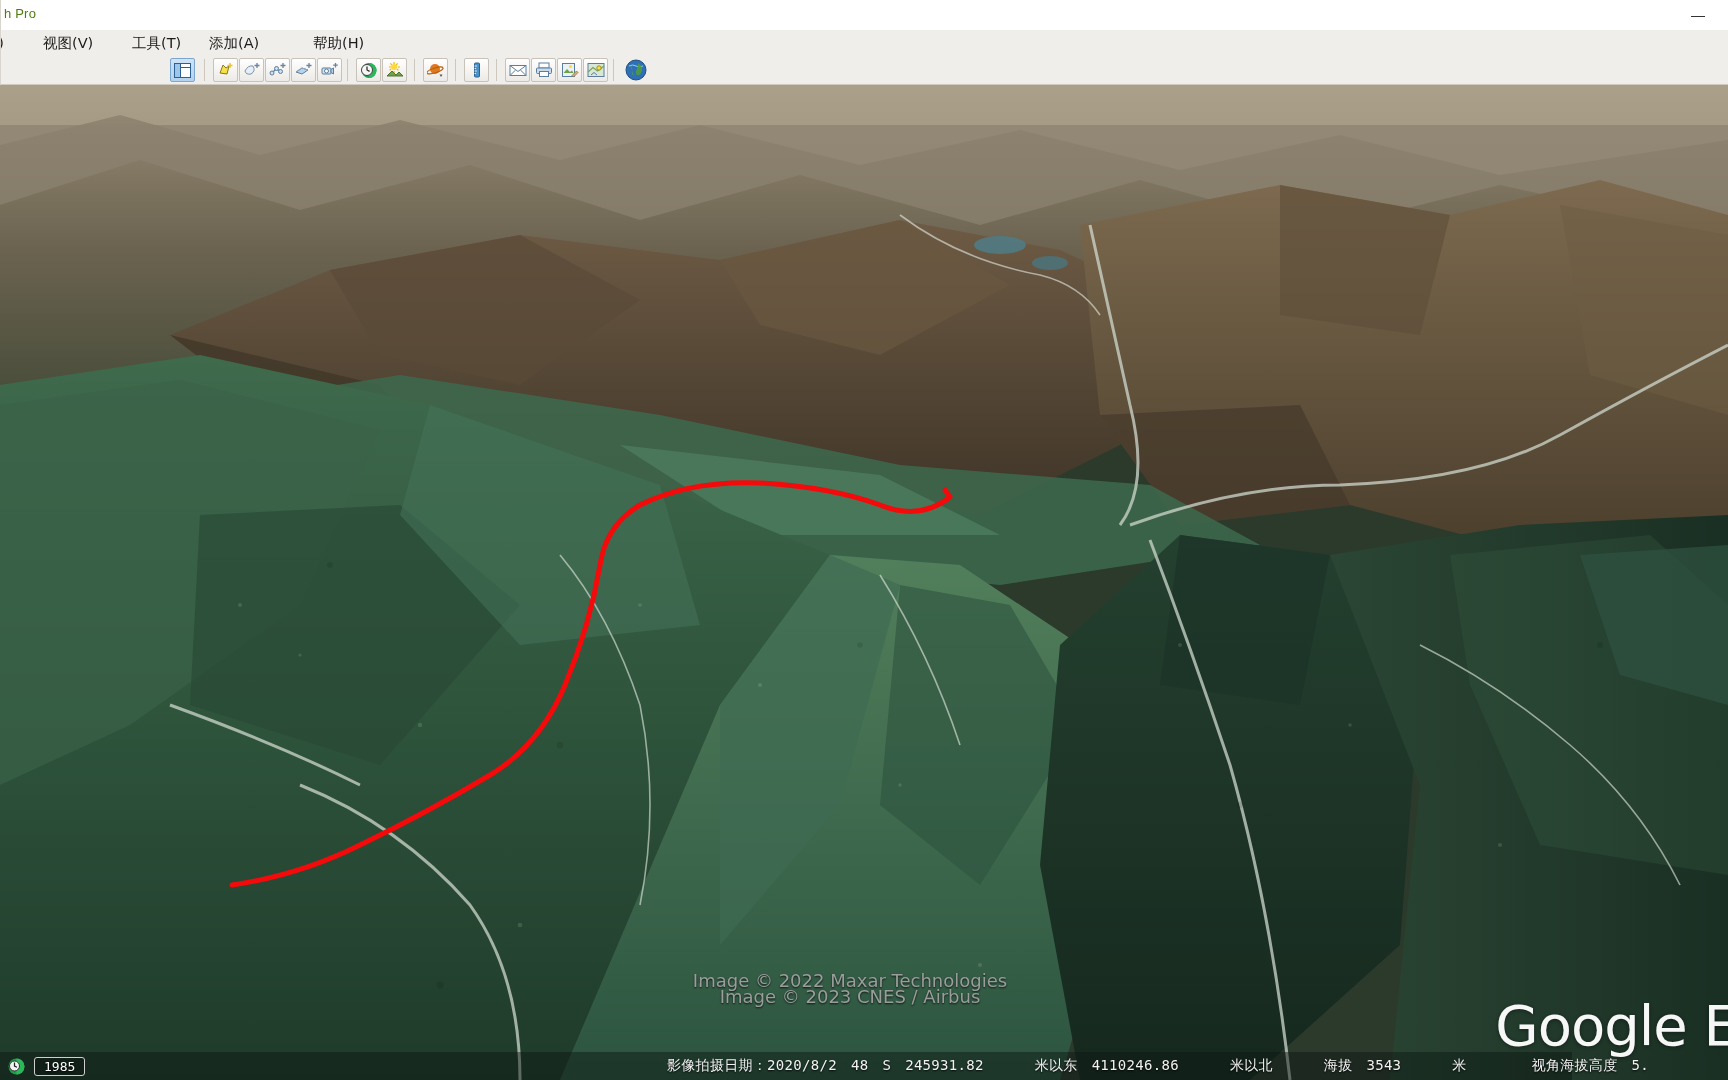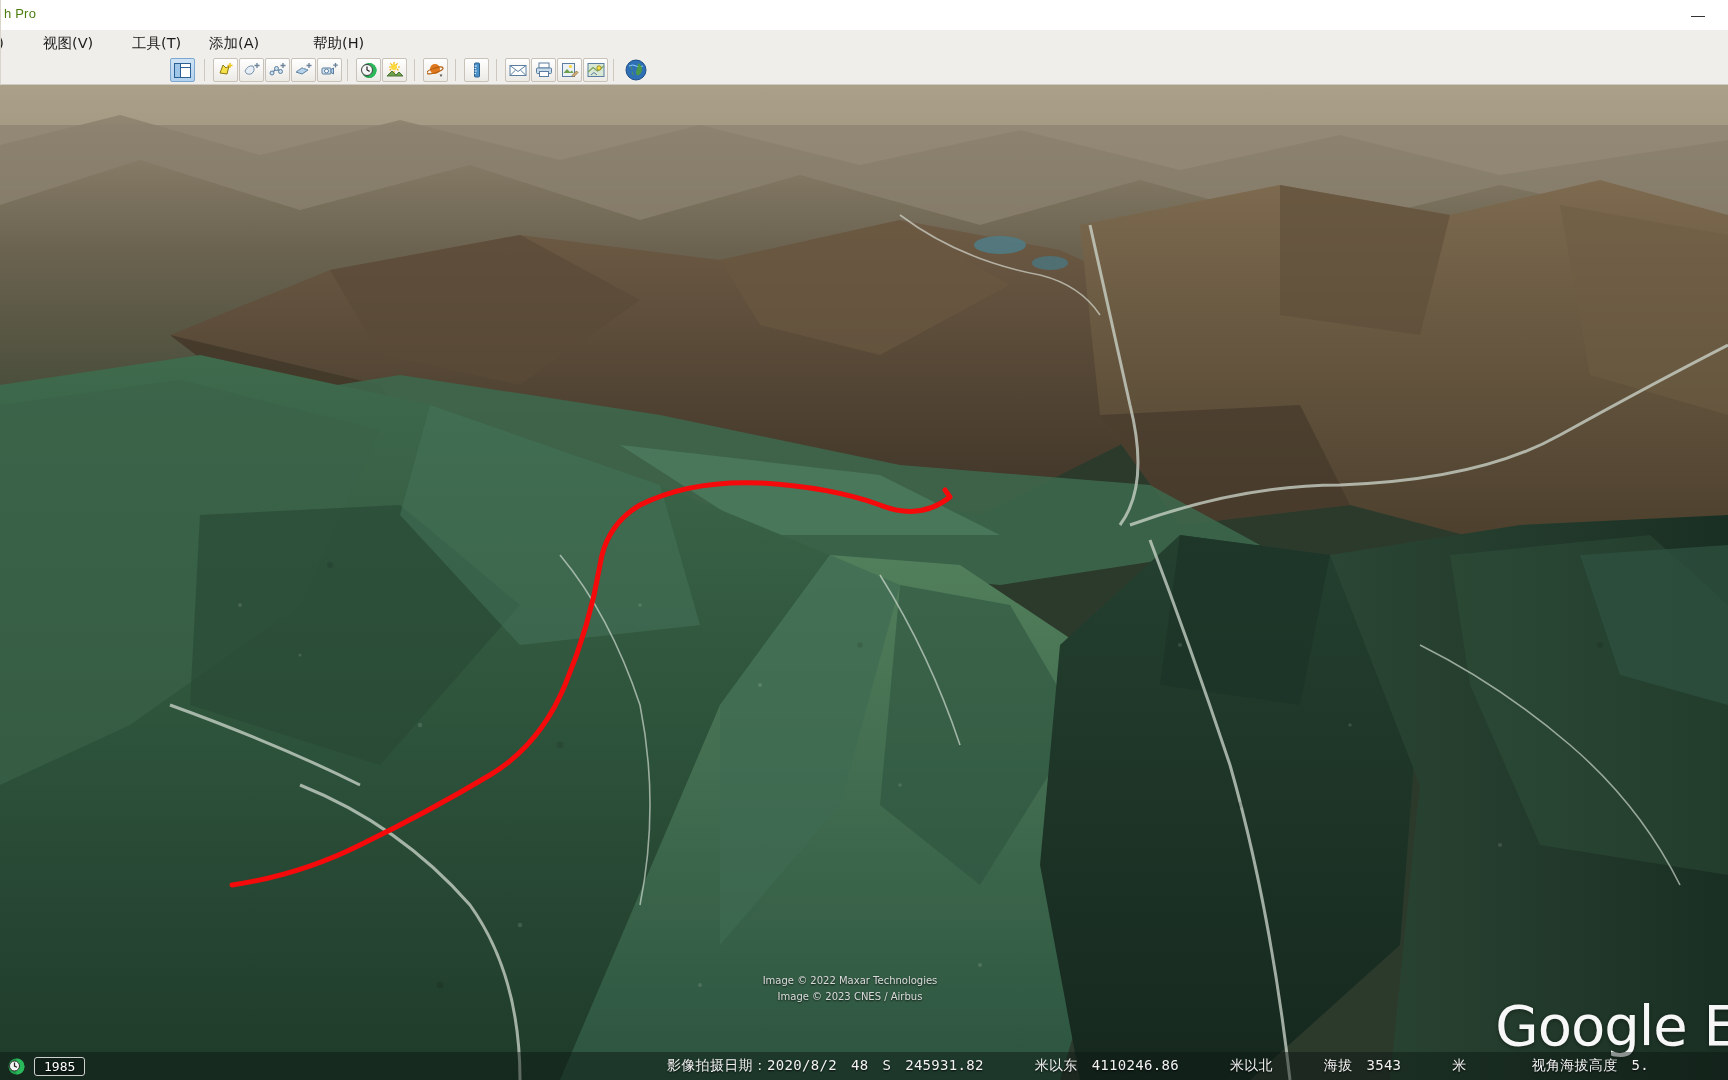--- a/index.html
+++ b/index.html
@@ -50,26 +50,26 @@
   .ptb-btn{position:absolute;top:4px;width:28px;height:24px;border:1px solid #b3aea5;border-radius:2px;background:linear-gradient(#fdfdfc,#e6e3dd);display:flex;align-items:center;justify-content:center;box-sizing:border-box;}
 
   .layers-pane{position:absolute;left:0;top:493px;width:325px;height:500px;background:#fff;border:1px solid #b9b3a9;box-sizing:border-box;}
   .layers-head{height:22px;background:#eceae5;border-bottom:1px solid #cfc9bf;display:flex;align-items:center;padding-left:7px;font-size:13px;color:#333;font-family:"DejaVu Sans",sans-serif;}
   .lrow{height:37px;display:flex;align-items:center;padding-left:7px;font-size:15px;color:#222;white-space:nowrap;font-family:"DejaVu Sans",sans-serif;}
 
   
   .view{position:absolute;left:168px;top:85px;width:1728px;height:995px;overflow:hidden;background:#2c3a2c;}
   .terrain{position:absolute;left:0;top:0;width:1728px;height:995px;}
 
-  .attrib{position:absolute;left:640px;bottom:75px;width:420px;text-align:center;color:#e5e5e5;font-size:10px;
+  .attrib{position:absolute;left:640px;bottom:75px;width:420px;text-align:center;color:#a3a3a3;font-size:18px;
           line-height:16px;font-family:"DejaVu Sans",sans-serif;text-shadow:0 1px 2px rgba(0,0,0,.85);opacity:.92;}
   .glogo{position:absolute;right:-10px;bottom:22px;color:#fff;font-size:56px;letter-spacing:-1px;
          font-family:"DejaVu Sans",sans-serif;opacity:.96;text-shadow:0 1px 4px rgba(0,0,0,.4);white-space:nowrap;}
 
-  .statusbar{position:absolute;left:0;bottom:0;width:1728px;height:28px;background:rgba(10,22,18,.45);
+  .statusbar{position:absolute;left:0;bottom:0;width:1572px;height:28px;background:rgba(10,22,18,.45);
              color:#f2f2f2;font-size:14px;font-family:"DejaVu Sans Mono",monospace;display:flex;align-items:center;
              text-shadow:0 1px 2px rgba(0,0,0,.9);text-decoration:underline;}
   .status-left{position:absolute;left:8px;display:flex;align-items:center;gap:9px;}
   .hist-badge{border:1px solid #cfcfcf;border-radius:3px;padding:1px 9px;font-size:13px;background:rgba(0,0,0,.25);
               font-family:"DejaVu Sans Mono",monospace;color:#fff;}
   .status-right{position:absolute;left:630px;white-space:nowrap;letter-spacing:.3px;}
   .status-right .cn{font-family:"DejaVu Sans",sans-serif;margin-left:37px;}
   .status-right .sp{display:inline-block;width:14px;}
 
   .vline{position:absolute;left:167px;top:0;width:2px;height:1080px;background:#d9d5cd;}

